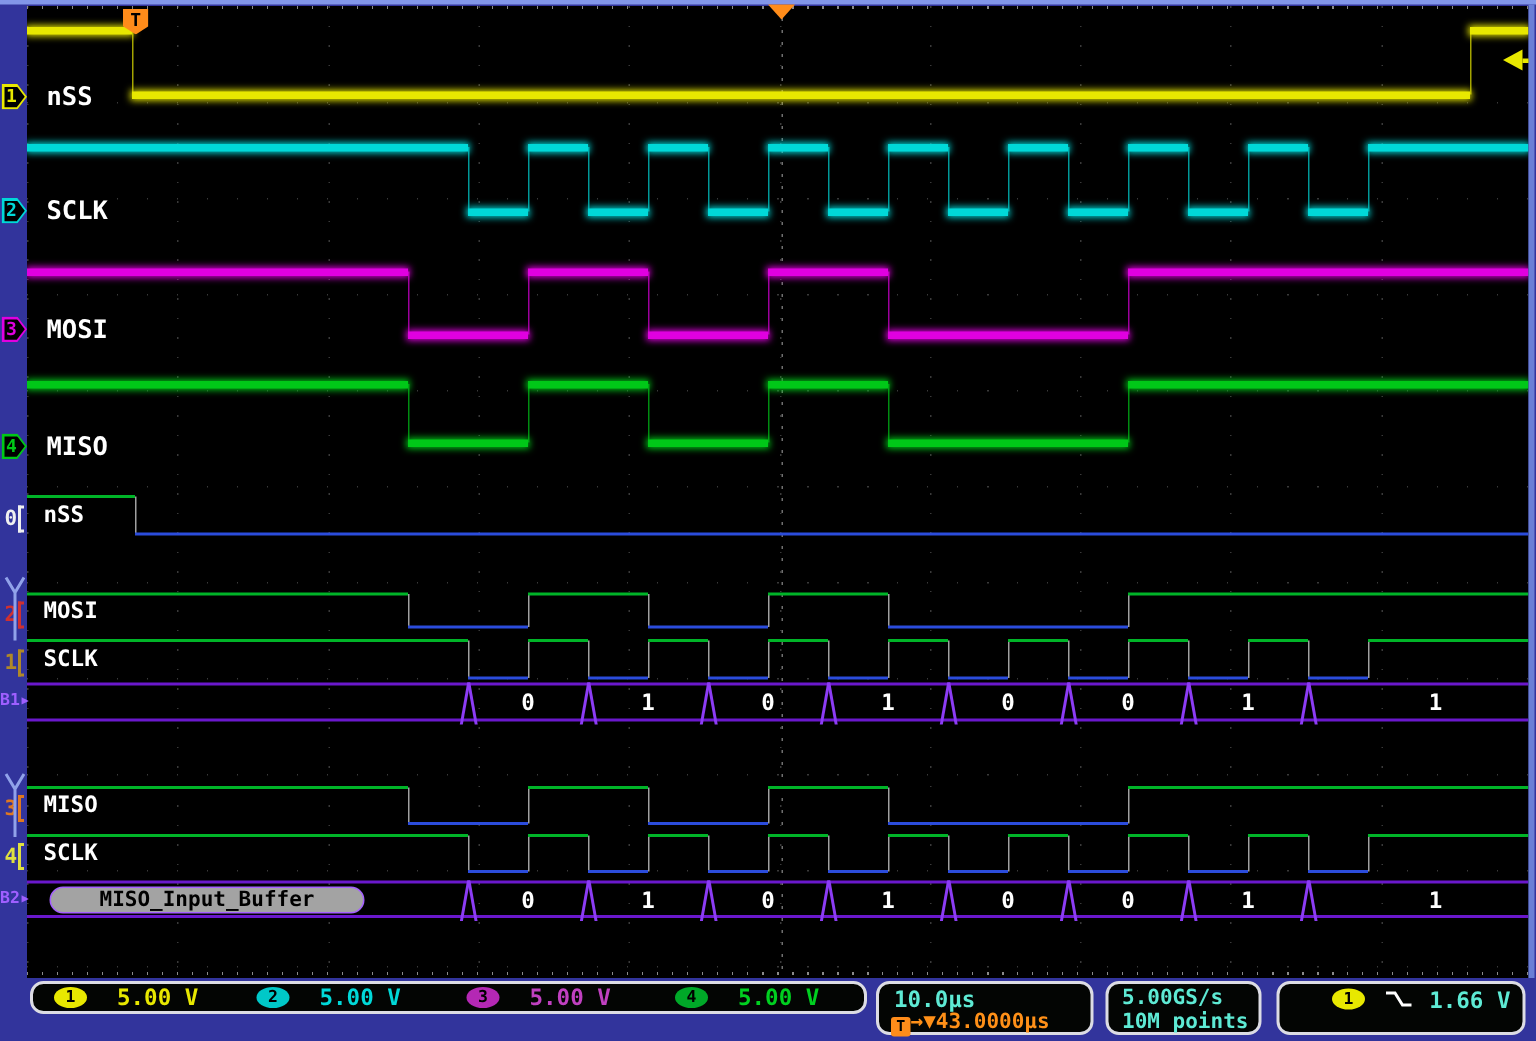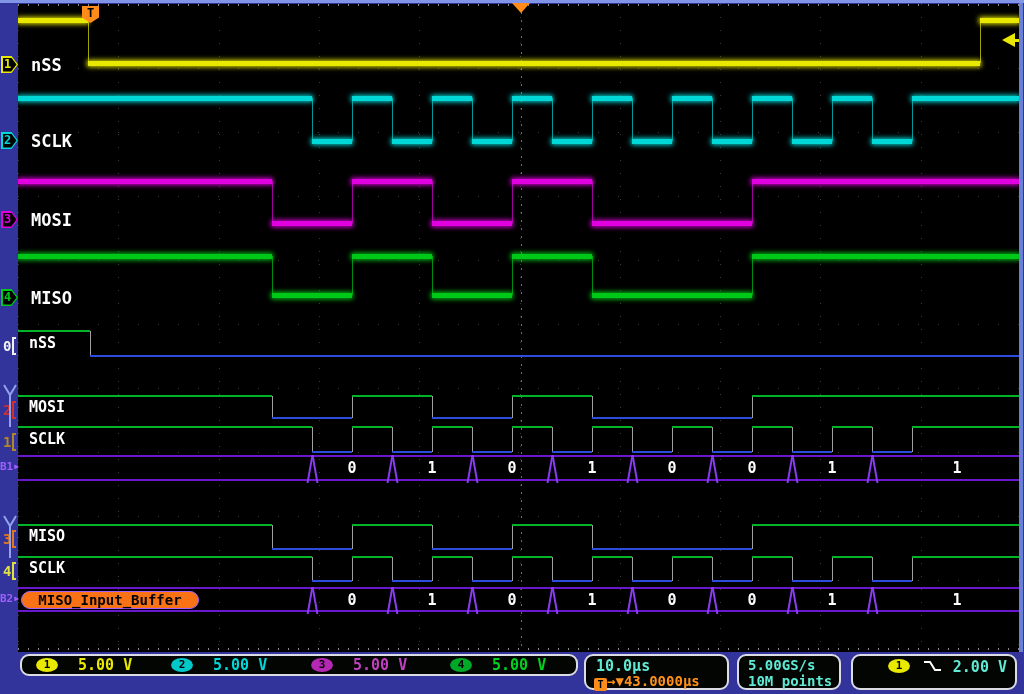--- a/index.html
+++ b/index.html
@@ -290,21 +290,21 @@
     <div style="position: absolute; left: 851px; top: 583px; width: 2px; height: 27px; background: rgb(140, 60, 244); transform: skewX(-10deg);"></div>
     <div style="position: absolute; left: 856px; top: 583px; width: 2px; height: 27px; background: rgb(140, 60, 244); transform: skewX(10deg);"></div>
     <div style="position: absolute; left: 319px; top: 586.5px; width: 30px; text-align: center; color: rgb(255, 255, 255); font-weight: bold; font-size: 15px;">0</div>
     <div style="position: absolute; left: 399px; top: 586.5px; width: 30px; text-align: center; color: rgb(255, 255, 255); font-weight: bold; font-size: 15px;">1</div>
     <div style="position: absolute; left: 479px; top: 586.5px; width: 30px; text-align: center; color: rgb(255, 255, 255); font-weight: bold; font-size: 15px;">0</div>
     <div style="position: absolute; left: 559px; top: 586.5px; width: 30px; text-align: center; color: rgb(255, 255, 255); font-weight: bold; font-size: 15px;">1</div>
     <div style="position: absolute; left: 639px; top: 586.5px; width: 30px; text-align: center; color: rgb(255, 255, 255); font-weight: bold; font-size: 15px;">0</div>
     <div style="position: absolute; left: 719px; top: 586.5px; width: 30px; text-align: center; color: rgb(255, 255, 255); font-weight: bold; font-size: 15px;">0</div>
     <div style="position: absolute; left: 799px; top: 586.5px; width: 30px; text-align: center; color: rgb(255, 255, 255); font-weight: bold; font-size: 15px;">1</div>
     <div style="position: absolute; left: 924px; top: 586.5px; width: 30px; text-align: center; color: rgb(255, 255, 255); font-weight: bold; font-size: 15px;">1</div>
-    <div style="position: absolute; left: 3px; top: 587px; width: 178px; height: 18px; background: #f97316; border: 1px solid rgb(165, 96, 255); border-radius: 10px; box-sizing: border-box; color: rgb(0, 0, 0); font-weight: bold; font-size: 14px; text-align: center; line-height: 16px;">MISO_Input_Buffer</div>
+    <div style="position: absolute; left: 15px; top: 587px; width: 210px; height: 18px; background: #a3a3a3; border: 1px solid rgb(165, 96, 255); border-radius: 10px; box-sizing: border-box; color: rgb(0, 0, 0); font-weight: bold; font-size: 14px; text-align: center; line-height: 16px;">MISO_Input_Buffer</div>
   </div>
 <div class="abs" id="right-border"></div>
 <div class="abs" id="overlay">
     <div class="pent-badge" style="position: absolute; left: 1px; top: 56px;">
       <div class="pent-outer" style="background:#e8e800"></div>
       <div class="pent-inner"></div>
       <div class="pent-num" style="color:#e8e800">1</div>
     </div>
     <div class="pent-badge" style="position: absolute; left: 1px; top: 132px;">
       <div class="pent-outer" style="background:#00d8d8"></div>
@@ -383,14 +383,14 @@
 <div class="sbox" id="box-acquisition" style="left:737px;top:654px;width:104px;height:36px;">
   <div class="readout-text white" style="left:9px;top:1px;font-size:14px;">5.00GS/s</div>
   <div class="readout-text white" style="left:9px;top:17px;font-size:14px;">10M points</div>
 </div>
 
 <div class="sbox" id="box-trigger" style="left:851px;top:654px;width:166px;height:36px;">
   <div class="badge-ellipse" style="left:35px;top:3px;background:#e8e800;">1</div>
   <svg class="abs" style="left:70px;top:3px;" width="20" height="14" viewBox="0 0 20 14">
     <polyline points="1,3 7,3 12,11 18,11" fill="none" stroke="#ffffff" stroke-width="2"></polyline>
   </svg>
-  <div class="readout-text white" style="right:8px;top:2px;">2.00 V</div>
+  <div class="readout-text white" style="right:8px;top:2px;">1.66 V</div>
 </div>
 
 </body></html>

